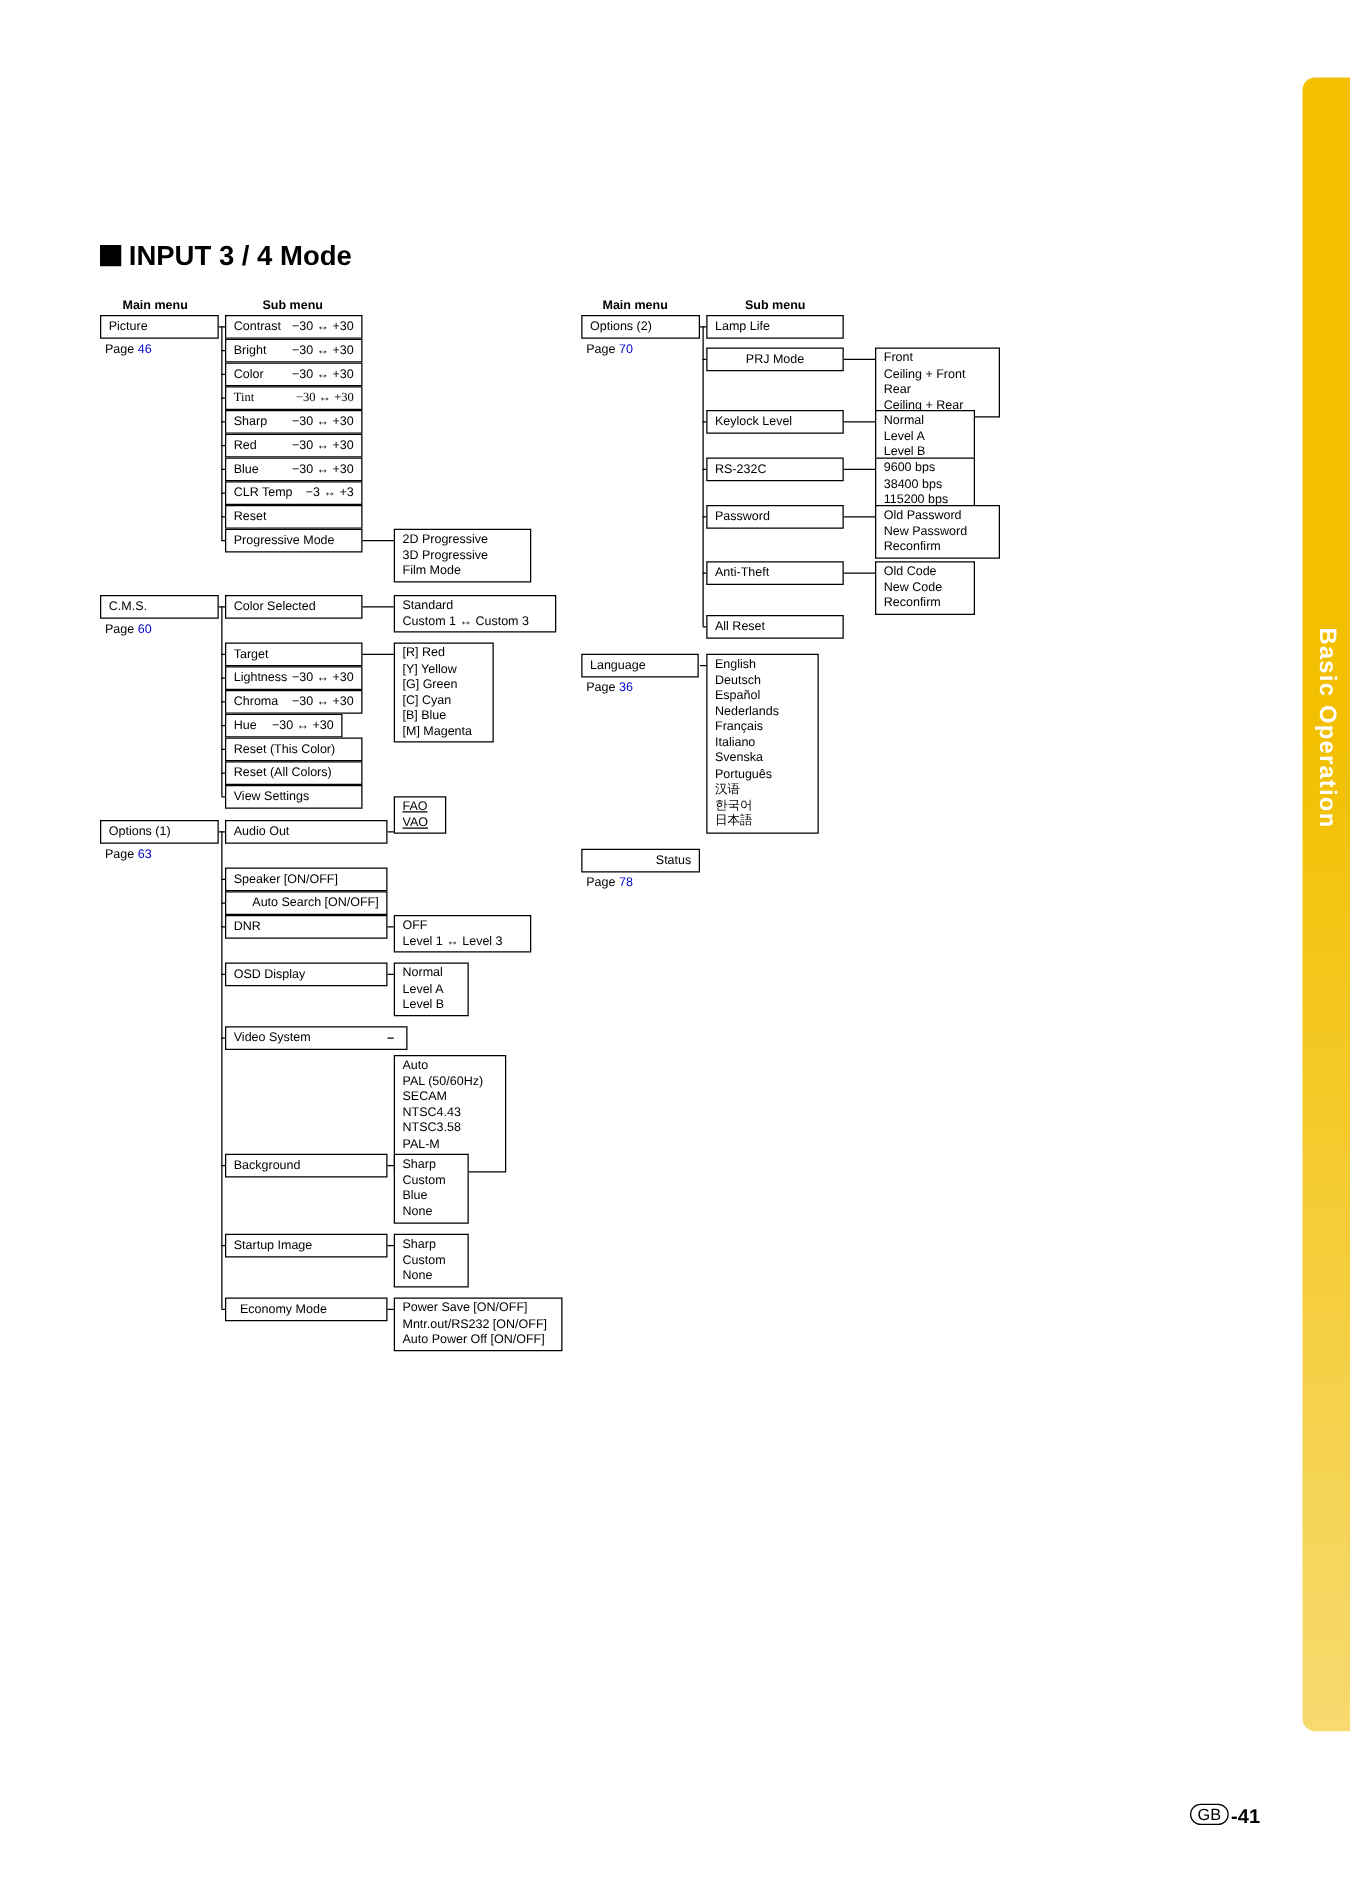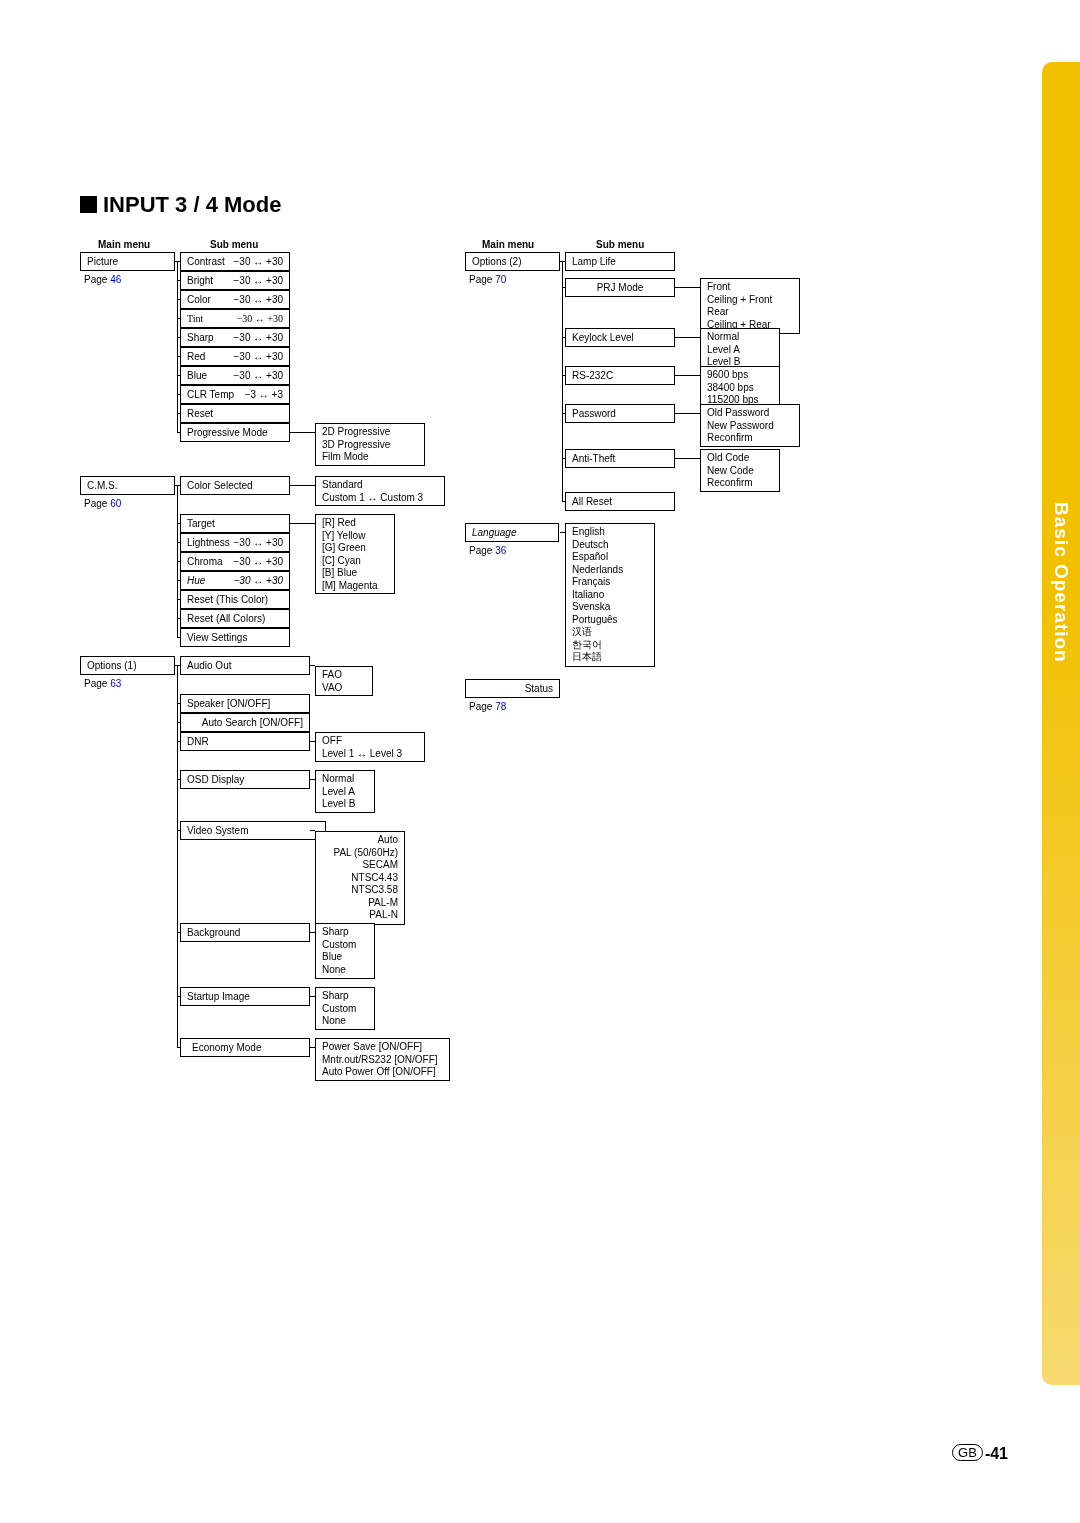--- a/index.html
+++ b/index.html
@@ -133,49 +133,49 @@
   <div class="abs page-ref" style="left:4px; top:256px;"><span>Page</span> <a href="#">60</a></div>
 
   <div class="abs box" style="left:100px; top:238px; width:110px;">Color Selected</div>
   <div class="abs box" style="left:235px; top:238px; width:130px; height:30px; line-height:1.25;">
     <span>Standard</span><br><span>Custom 1 ↔ Custom 3</span>
   </div>
 
   <div class="abs box" style="left:100px; top:276px; width:110px;">Target</div>
   <div class="abs box" style="left:100px; top:295px; width:110px;"><span>Lightness</span> <span class="range" style="float:right">−30 ↔ +30</span></div>
   <div class="abs box" style="left:100px; top:314px; width:110px;"><span>Chroma</span> <span class="range" style="float:right">−30 ↔ +30</span></div>
-  <div class="abs box" style="left:100px; top:333px; width:110px;font-style:italic;"><span>Hue</span> <span class="range" style="float:right">−30 ↔ +30</span></div>
+  <div class="abs box" style="left:100px; top:333px; width:94px;"><span>Hue</span> <span class="range" style="float:right">−30 ↔ +30</span></div>
   <div class="abs box" style="left:100px; top:352px; width:110px;">Reset (This Color)</div>
   <div class="abs box" style="left:100px; top:371px; width:110px;">Reset (All Colors)</div>
   <div class="abs box" style="left:100px; top:390px; width:110px;">View Settings</div>
 
   <div class="abs box" style="left:235px; top:276px; width:80px; height:80px; line-height:1.25;">
     <span>[R] Red</span><br><span>[Y] Yellow</span><br><span>[G] Green</span><br>
     <span>[C] Cyan</span><br><span>[B] Blue</span><br><span>[M] Magenta</span>
   </div>
 
   <div class="abs box" style="left:0; top:418px; width:95px;">Options (1)</div>
   <div class="abs page-ref" style="left:4px; top:436px;"><span>Page</span> <a href="#">63</a></div>
 
   <div class="abs box" style="left:100px; top:418px; width:130px;">Audio Out</div>
-  <div class="abs box" style="left:235px; top:428px; width:58px; height:30px; line-height:1.25;">
+  <div class="abs box" style="left:235px; top:399px; width:42px; height:30px; line-height:1.25;text-decoration:underline;">
     <span>FAO</span><br><span>VAO</span>
   </div>
   <div class="abs box" style="left:100px; top:456px; width:130px;">Speaker [ON/OFF]</div>
   <div class="abs box" style="left:100px; top:475px; width:130px;text-align:right;">Auto Search  [ON/OFF]</div>
   <div class="abs box" style="left:100px; top:494px; width:130px;">DNR</div>
   <div class="abs box" style="left:235px; top:494px; width:110px; height:30px; line-height:1.25;">
     <span>OFF</span><br><span>Level 1 ↔ Level 3</span>
   </div>
   <div class="abs box" style="left:100px; top:532px; width:130px;">OSD Display</div>
   <div class="abs box" style="left:235px; top:532px; width:60px; height:43px; line-height:1.25;">
     <span>Normal</span><br><span>Level A</span><br><span>Level B</span>
   </div>
   <div class="abs box" style="left:100px; top:583px; width:146px;">Video System</div>
-  <div class="abs box" style="left:235px; top:593px; width:90px; height:94px; line-height:1.25;text-align:right;">
+  <div class="abs box" style="left:235px; top:606px; width:90px; height:94px; line-height:1.25;">
     <span>Auto</span><br><span>PAL (50/60Hz)</span><br><span>SECAM</span><br>
     <span>NTSC4.43</span><br><span>NTSC3.58</span><br><span>PAL-M</span><br><span>PAL-N</span>
   </div>
   <div class="abs box" style="left:100px; top:685px; width:130px;">Background</div>
   <div class="abs box" style="left:235px; top:685px; width:60px; height:56px; line-height:1.25;">
     <span>Sharp</span><br><span>Custom</span><br><span>Blue</span><br><span>None</span>
   </div>
   <div class="abs box" style="left:100px; top:749px; width:130px;">Startup Image</div>
   <div class="abs box" style="left:235px; top:749px; width:60px; height:43px; line-height:1.25;">
     <span>Sharp</span><br><span>Custom</span><br><span>None</span>
@@ -204,21 +204,21 @@
   <div class="abs box" style="left:485px; top:166px; width:110px;">Password</div>
   <div class="abs box" style="left:620px; top:166px; width:100px; height:43px; line-height:1.25;">
     <span>Old Password</span><br><span>New Password</span><br><span>Reconfirm</span>
   </div>
   <div class="abs box" style="left:485px; top:211px; width:110px;">Anti-Theft</div>
   <div class="abs box" style="left:620px; top:211px; width:80px; height:43px; line-height:1.25;">
     <span>Old Code</span><br><span>New Code</span><br><span>Reconfirm</span>
   </div>
   <div class="abs box" style="left:485px; top:254px; width:110px;">All Reset</div>
 
-  <div class="abs box" style="left:385px; top:285px; width:94px;font-style:italic;">Language</div>
+  <div class="abs box" style="left:385px; top:285px; width:94px;">Language</div>
   <div class="abs page-ref" style="left:389px; top:303px;"><span>Page</span> <a href="#">36</a></div>
   <div class="abs box" style="left:485px; top:285px; width:90px; height:144px; line-height:1.25;">
     <span>English</span><br><span>Deutsch</span><br><span>Español</span><br>
     <span>Nederlands</span><br><span>Français</span><br><span>Italiano</span><br>
     <span>Svenska</span><br><span>Português</span><br><span>汉语</span><br>
     <span>한국어</span><br><span>日本語</span>
   </div>
 
   <div class="abs box" style="left:385px; top:441px; width:95px;text-align:right;">Status</div>
   <div class="abs page-ref" style="left:389px; top:459px;"><span>Page</span> <a href="#">78</a></div>

